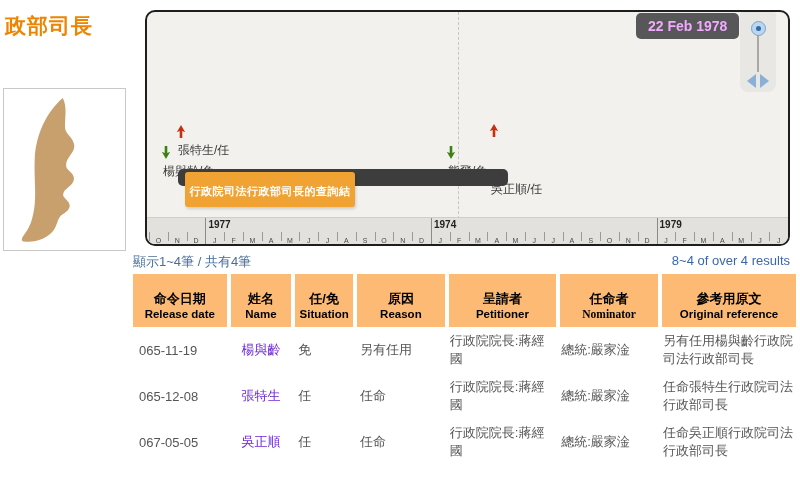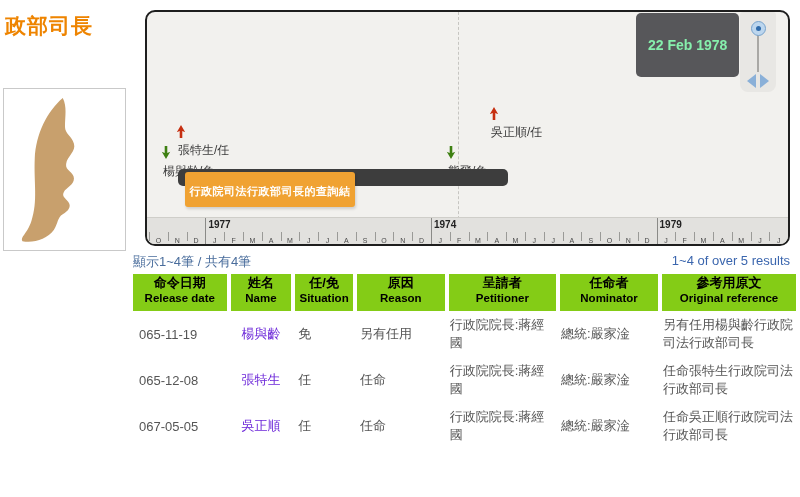--- a/index.html
+++ b/index.html
@@ -11,22 +11,22 @@
     font-size:21px;line-height:44px;letter-spacing:1px;}
   .logo{position:absolute;left:3px;top:88px;width:121px;height:161px;background:#fff;
     border:1px solid #c9c9c9;}
   .logo svg{display:block;margin:4px auto 0;}
 
   
   .timeline{position:absolute;left:145px;top:10px;width:641px;height:232px;
     background:#f2f1ee;border:2px solid #1e1e1e;border-radius:10px;overflow:hidden;}
   .dashline{position:absolute;left:311px;top:0;height:232px;width:0;
     border-left:1px dashed #c6c5c1;}
-  .datebox{position:absolute;left:489px;top:1px;background:#57575a;color:#86efac;
-    font-size:14px;font-weight:bold;padding:24px 12px;border-radius:5px;}
+  .datebox{position:absolute;left:489px;top:1px;background:#57575a;color:#f0abfc;
+    font-size:14px;font-weight:bold;padding:5px 12px;border-radius:5px;}
   .slider{position:absolute;left:593px;top:0;width:36px;height:80px;background:#e8e7e4;
     border-radius:3px 3px 8px 8px;}
   .slider .track{position:absolute;left:17px;top:14px;width:2px;height:46px;background:#a9a8a5;}
   .slider .knob{position:absolute;left:11px;top:9px;width:13px;height:13px;border-radius:50%;
     background:#bcd6ee;border:1px solid #76a2cc;}
   .slider .knob::after{content:'';position:absolute;left:4px;top:4px;width:5px;height:5px;
     border-radius:50%;background:#2f6bab;}
   .slider .arrows{position:absolute;left:7px;top:62px;}
 
   .marker{position:absolute;display:flex;align-items:flex-start;flex-direction:column;}
@@ -50,31 +50,31 @@
 
   
   .statusbar{position:absolute;left:133px;top:253px;width:657px;display:flex;
     justify-content:space-between;font-size:13px;}
   .status-zh{color:#4a6d9c;}
   .status-en{color:#3b66ae;}
 
   
   table.results{position:absolute;left:129px;top:274px;border-collapse:separate;
     border-spacing:4px 0;}
-  th{background:#84cc16;padding:0 2px 5px;vertical-align:middle;}
+  th{background:#fdba74;padding:16px 2px 5px;vertical-align:middle;}
   .th-zh{display:block;font-size:13px;font-weight:bold;color:#000;line-height:17px;}
   .th-en{display:block;font-size:11.5px;font-weight:bold;color:#000;line-height:15px;}
   td{height:44px;vertical-align:middle;font-size:13px;color:#555;background:#fff;}
   td.c-date{padding-left:6px;}
   td.c-name{text-align:center;}
   td.c-name a{color:#6d28d9;text-decoration:none;}
   td.c-sit,td.c-reason{padding-left:3px;}
   td.c-ref{line-height:1.4;}
   .w1{width:92px;} .w2{width:58px;} .w3{width:54px;} .w4{width:86px;}
-  .w5{width:106px;} .w6{width:96px;} .w7{width:134px;}
+  .w5{width:106px;} .w6{width:96px;font-family:Liberation Serif, serif;} .w7{width:134px;}
   .arrow-up{fill:#c62f10;} .arrow-down{fill:#3e8012;}
 </style>
 </head>
 <body>
 
 <div class="page">
 
   <div class="title">
     <div>政部司長</div>
   </div>
@@ -98,21 +98,21 @@
       <span class="lbl">張特生/任</span>
     </div>
 
     <div class="marker" style="left:14px;top:134px;">
       <svg width="10" height="13" viewBox="0 0 10 13">
         <path class="arrow-down" d="M5 13 L9.2 5.8 L6.3 7.1 L6.3 0 L3.7 0 L3.7 7.1 L0.8 5.8 Z"></path>
       </svg>
       <span class="lbl">楊與齡/免</span>
     </div>
 
-    <div class="marker" style="left:342px;top:95px;">
+    <div class="marker" style="left:342px;top:112px;gap:40px;">
       <svg width="10" height="13" viewBox="0 0 10 13">
         <path class="arrow-up" d="M5 0 L9.2 7.2 L6.3 5.9 L6.3 13 L3.7 13 L3.7 5.9 L0.8 7.2 Z"></path>
       </svg>
       <span class="lbl">吳正順/任</span>
     </div>
 
     <div class="marker" style="left:299px;top:134px;">
       <svg width="10" height="13" viewBox="0 0 10 13">
         <path class="arrow-down" d="M5 13 L9.2 5.8 L6.3 7.1 L6.3 0 L3.7 0 L3.7 7.1 L0.8 5.8 Z"></path>
       </svg>
@@ -239,21 +239,21 @@
           </div>
           <div class="month">
             <span class="month-letter">J</span>
           </div>
         </div>
     </div>
   </div>
 
   <div class="statusbar">
     <span class="status-zh">顯示1~4筆 / 共有4筆</span>
-    <span class="status-en">1~4 of over 5 results</span>
+    <span class="status-en">8~4 of over 4 results</span>
   </div>
 
   <table class="results">
     <thead>
       <tr>
         <th class="w1">
           <span class="th-zh">命令日期</span>
           <span class="th-en">Release date</span>
           </th>
         <th class="w2">

